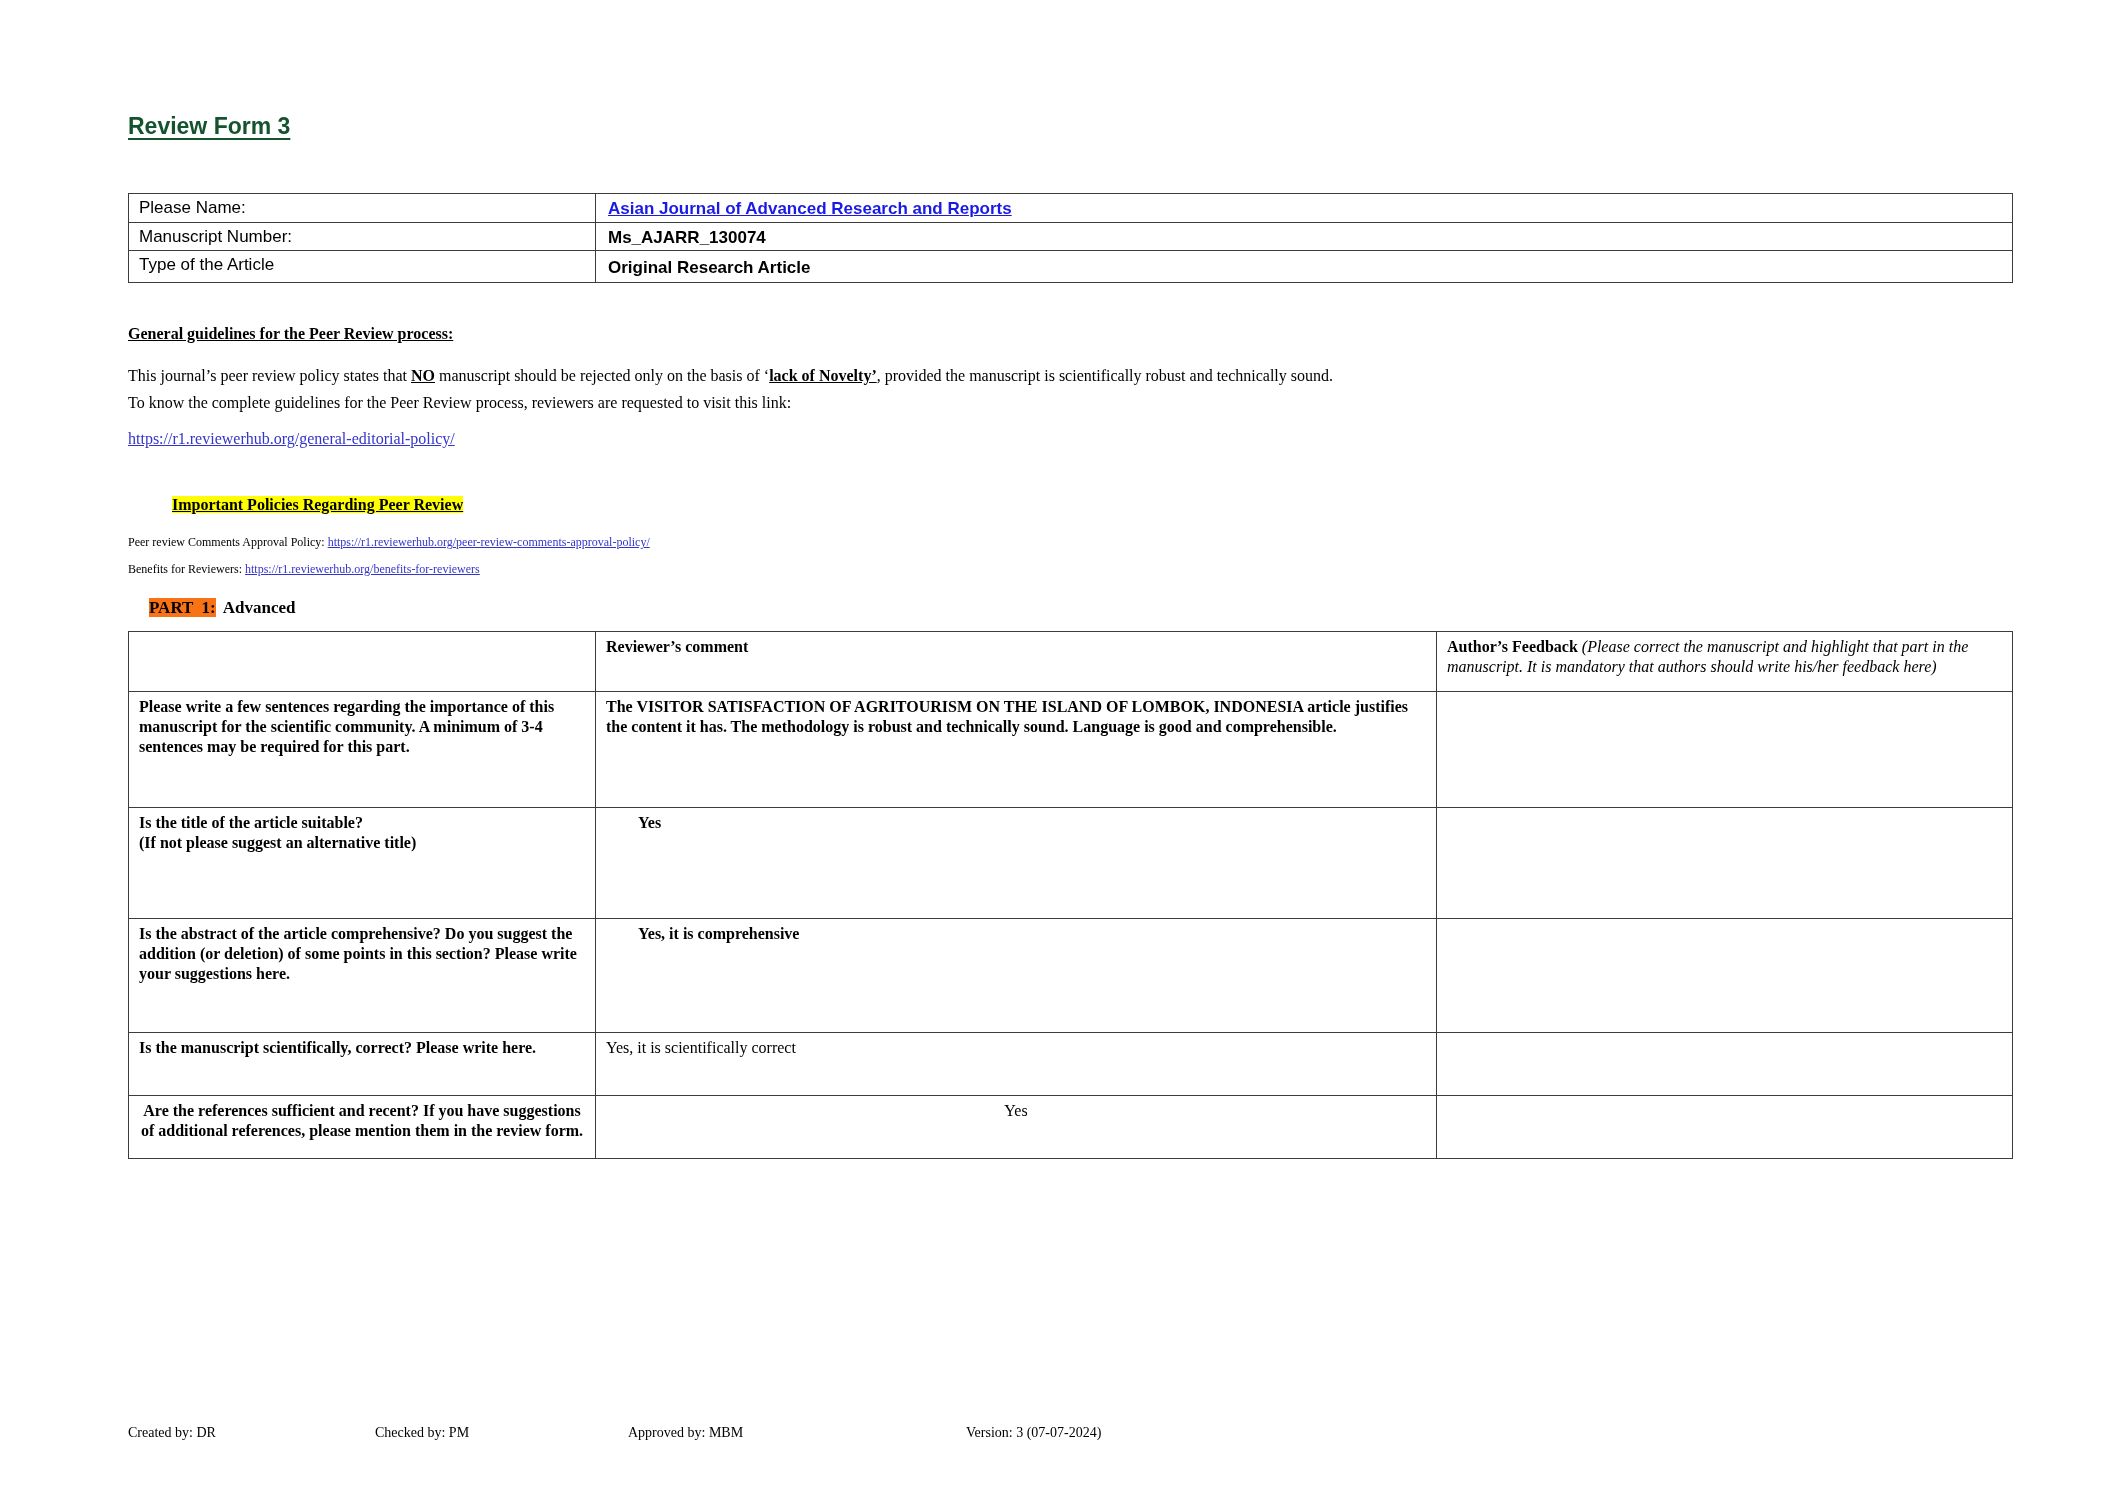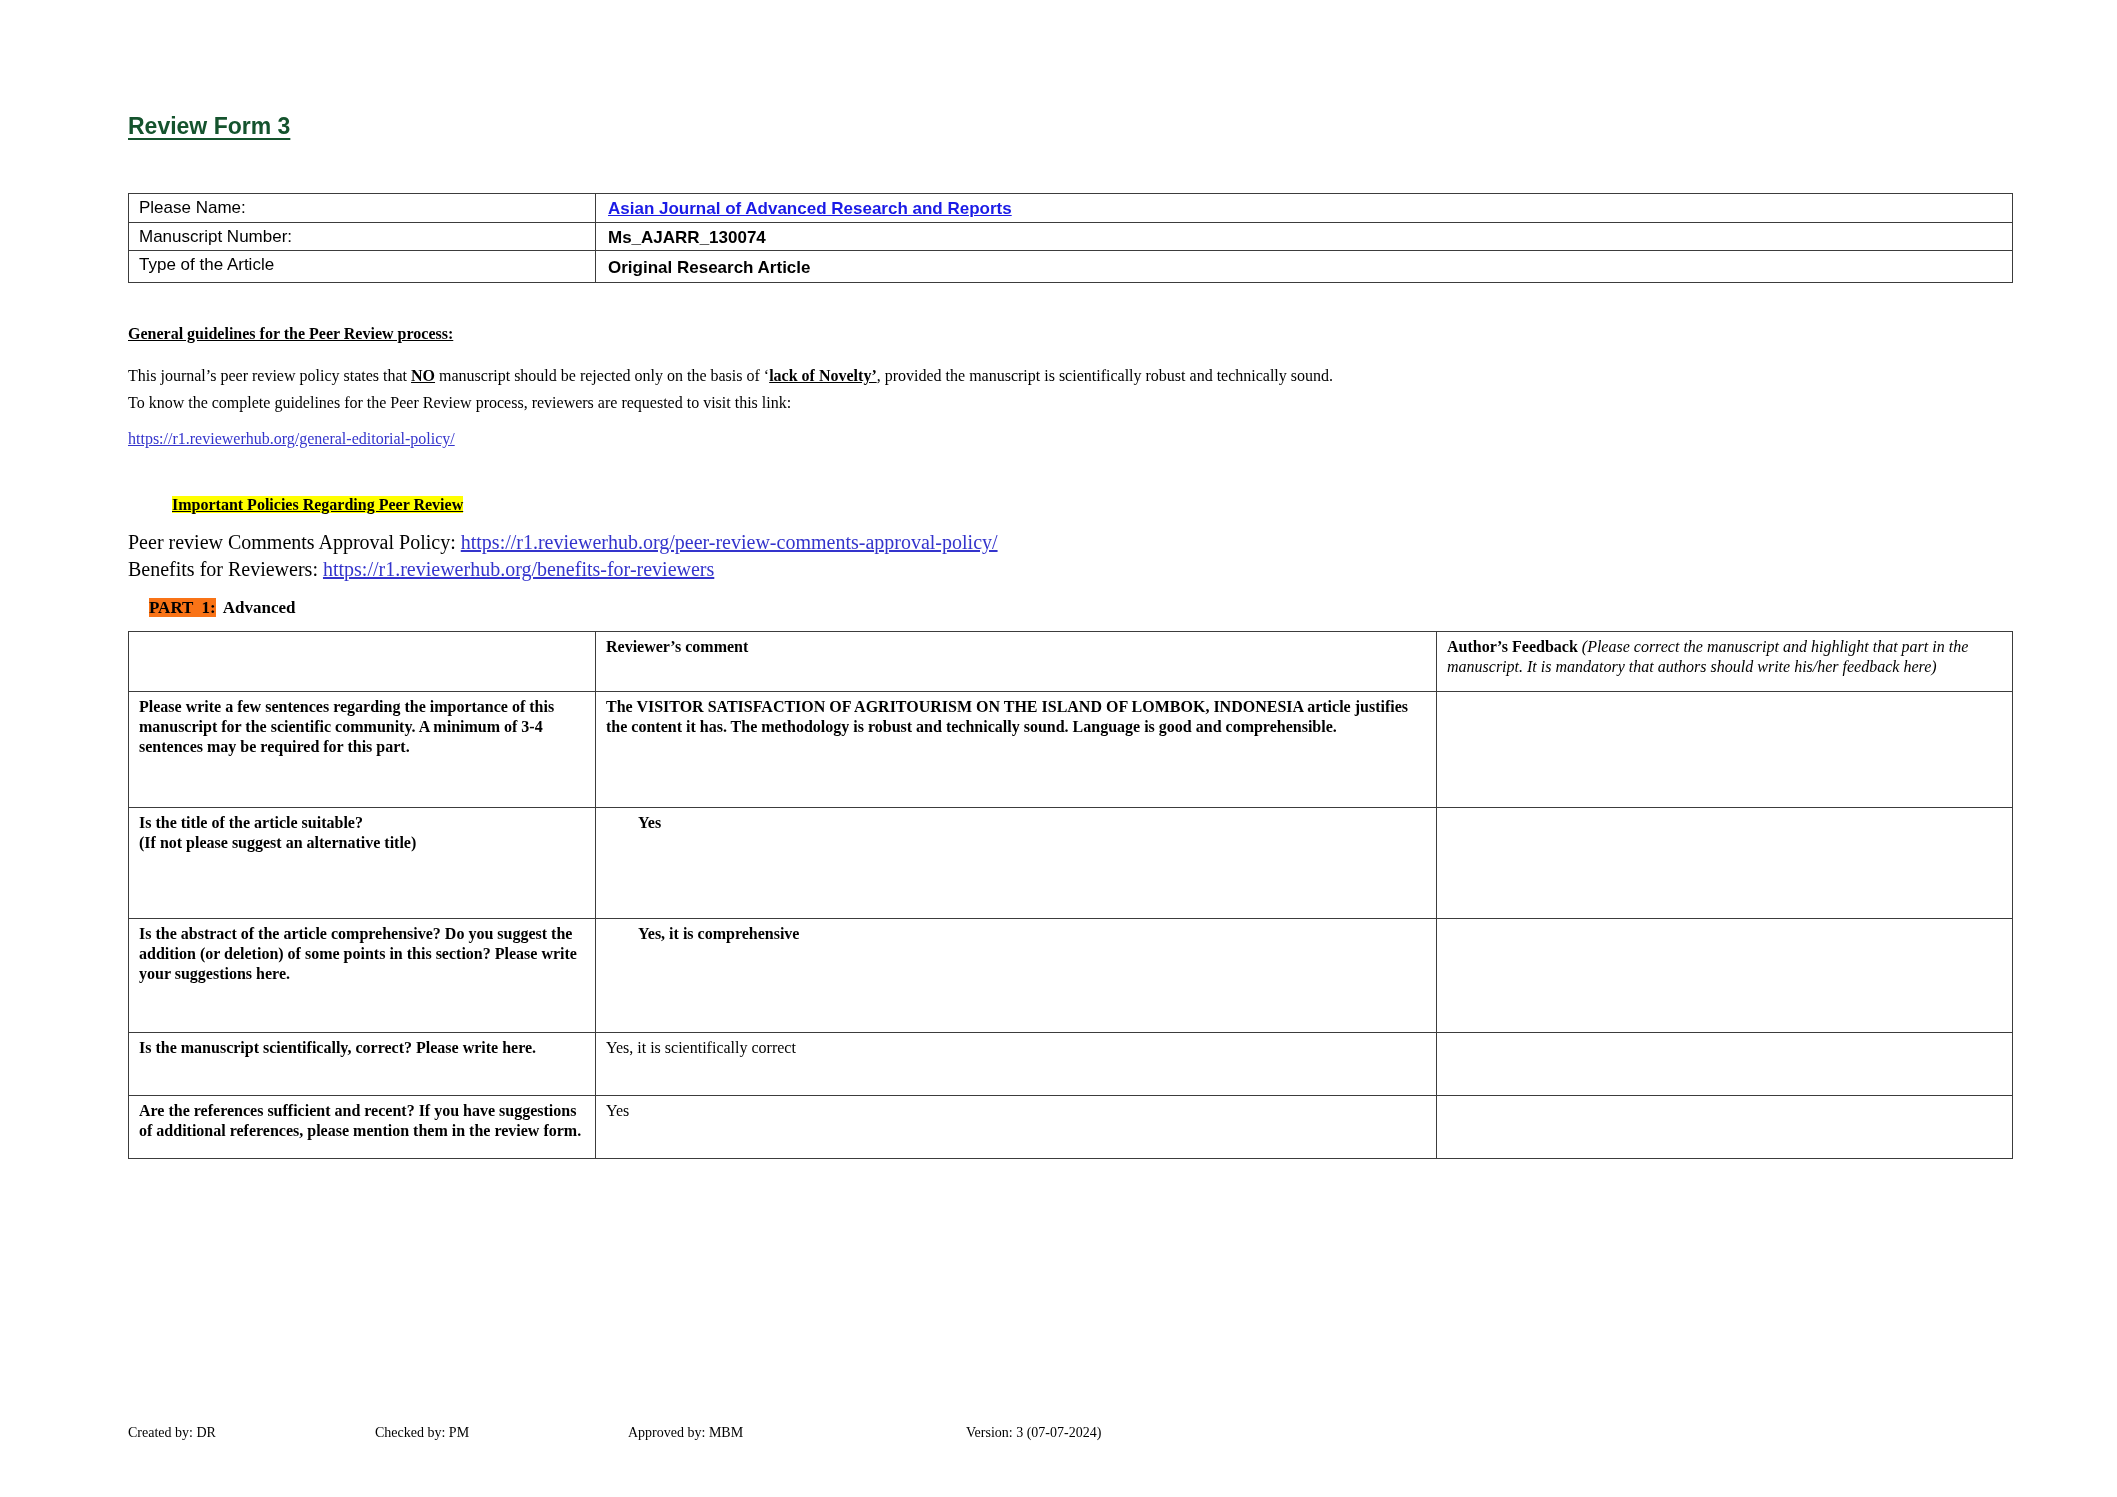--- a/index.html
+++ b/index.html
@@ -68,21 +68,21 @@
   a.serif-link, .serif-link {
     color: #3434CC; text-decoration: underline; cursor: pointer;
   }
 
   
   .policies-heading { margin-top: 42px; font-size: 16px; line-height: 22px; }
   .hl-heading {
     background: #FFFF00;
     font-weight: bold; text-decoration: underline; margin-left: 44px;
   }
-  .policy-lines { margin-top: 13px; font-size: 20px; line-height: 27px; }
+  .policy-lines { margin-top: 13px; font-size: 12px; line-height: 27px; }
 
   
   .part1-line { margin-top: 14px; font-size: 17px; line-height: 22px; }
   .part1-badge { background: #f97316; font-weight: bold; white-space: pre-wrap; margin-left: 21px; }
   .part1-label { font-weight: bold; margin-left: 7px; }
 
   
   table.comments-table {
     border-collapse: collapse;
     table-layout: fixed;
@@ -94,21 +94,21 @@
     border: 1.5px solid #3c3c3c;
     vertical-align: top;
     padding: 5px 10px 4px 10px;
     line-height: 20px;
   }
   tr.hdr-row  { height: 60px; }
   tr.cr-1 { height: 116px; }
   tr.cr-2 { height: 111px; }
   tr.cr-3 { height: 114px; }
   tr.cr-4 { height: 63px; }
-  tr.cr-5 { height: 63px; }
+  tr.cr-5 { height: 63px; text-align: center; }
   td.q-cell { font-weight: bold; padding-left: 31px; white-space: pre-wrap; }
   td.c-cell.c-bold { font-weight: bold; }
   td.c-cell.c-indent { padding-left: 42px; }
   td.hdr-reviewer { font-weight: bold; }
   td.hdr-feedback { line-height: 21px; }
   .fb-bold { font-weight: bold; }
   .fb-note { font-style: italic; }
 
   
   .doc-footer {

